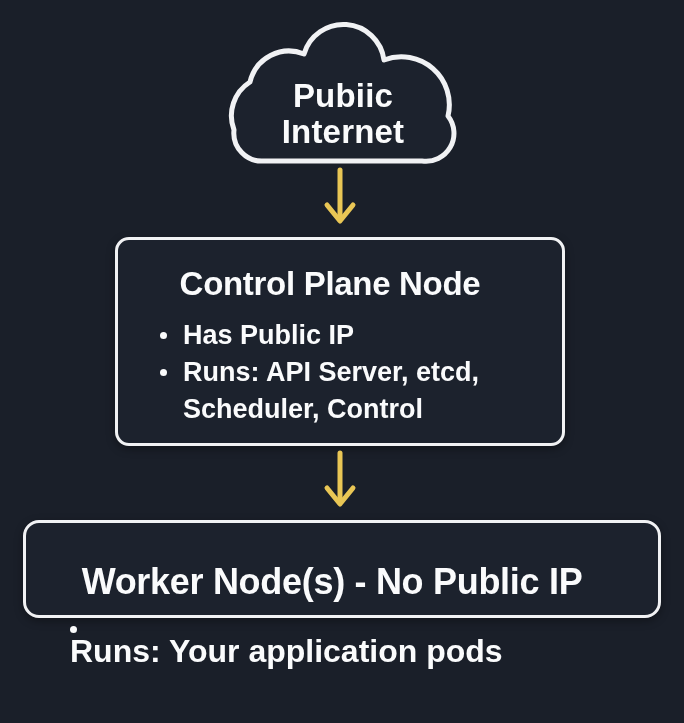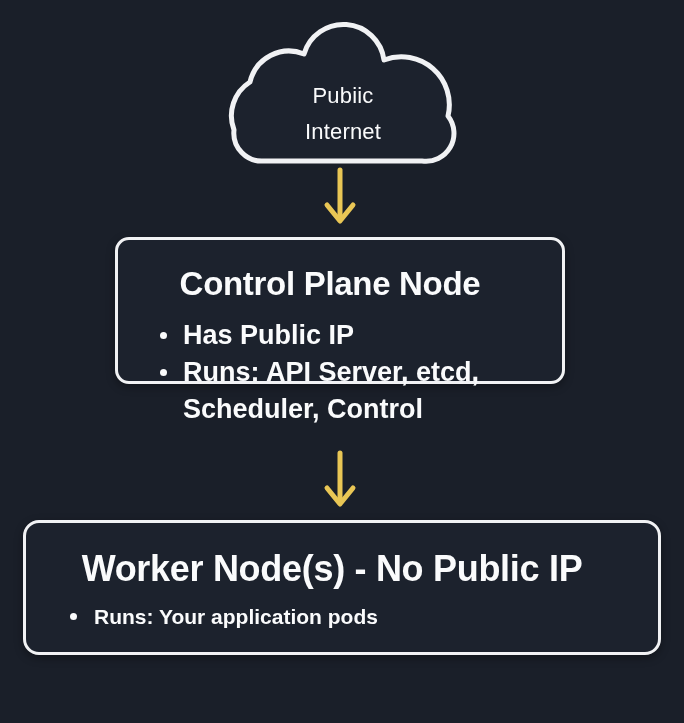--- a/index.html
+++ b/index.html
@@ -17,57 +17,57 @@
     overflow:hidden;
     font-family:"Liberation Sans","DejaVu Sans",sans-serif;
     color:var(--text);
   }
   
   .cloud{position:absolute;left:226px;top:20px;width:234px;height:146px;}
   .cloud svg{position:absolute;left:0;top:0;display:block;}
   .cloud-label{
     position:absolute;left:0;top:58px;width:234px;
     text-align:center;
-    font-size:22px;font-weight:400;line-height:36px;
+    font-size:33px;font-weight:700;line-height:36px;
     white-space:pre-line;
     letter-spacing:0.2px;
   }
   
   .flow-arrow{position:absolute;left:322px;display:block;}
   .flow-arrow.a1{top:167px;}
   .flow-arrow.a2{top:450px;}
   
   .node-box{
     position:absolute;
     box-sizing:border-box;
     background:var(--box-fill);
     border:3px solid var(--stroke);
     box-shadow:0 3px 9px rgba(0,0,0,0.35);
   }
   .node-box.control{
-    left:115px;top:237px;width:450px;height:147px;
+    left:115px;top:237px;width:450px;height:209px;
     border-radius:14px;
     padding:24px 20px 0 0;
   }
   .node-box.worker{
-    left:23px;top:520px;width:638px;height:135px;
+    left:23px;top:520px;width:638px;height:98px;
     border-radius:16px;
-    padding:24px 20px 0 0;
+    padding:37px 20px 0 0;
   }
   .node-title{
     text-align:center;
     font-weight:700;
     letter-spacing:-0.3px;
   }
   .control .node-title{font-size:33px;line-height:40px;margin-bottom:13px;}
   .worker  .node-title{font-size:36px;line-height:44px;margin-bottom:8px;}
   .bullets{list-style:none;margin:0;padding:0;font-weight:bold;}
   .bullet-row{display:flex;align-items:flex-start;}
   .control .bullet-row{margin-left:42px;font-size:27px;line-height:37px;}
-  .worker  .bullet-row{margin-left:44px;font-size:21px;line-height:36px;}
+  .worker  .bullet-row{margin-left:44px;font-size:32px;line-height:36px;flex-direction:column;}
   .dot{
     flex:0 0 auto;
     width:7px;height:7px;border-radius:50%;
     background:var(--text);
   }
   .control .dot{margin:15px 16px 0 0;}
   .worker  .dot{margin:14px 17px 0 0;}
   .bullet-text{white-space:pre-line;}
 </style>
 </head>

